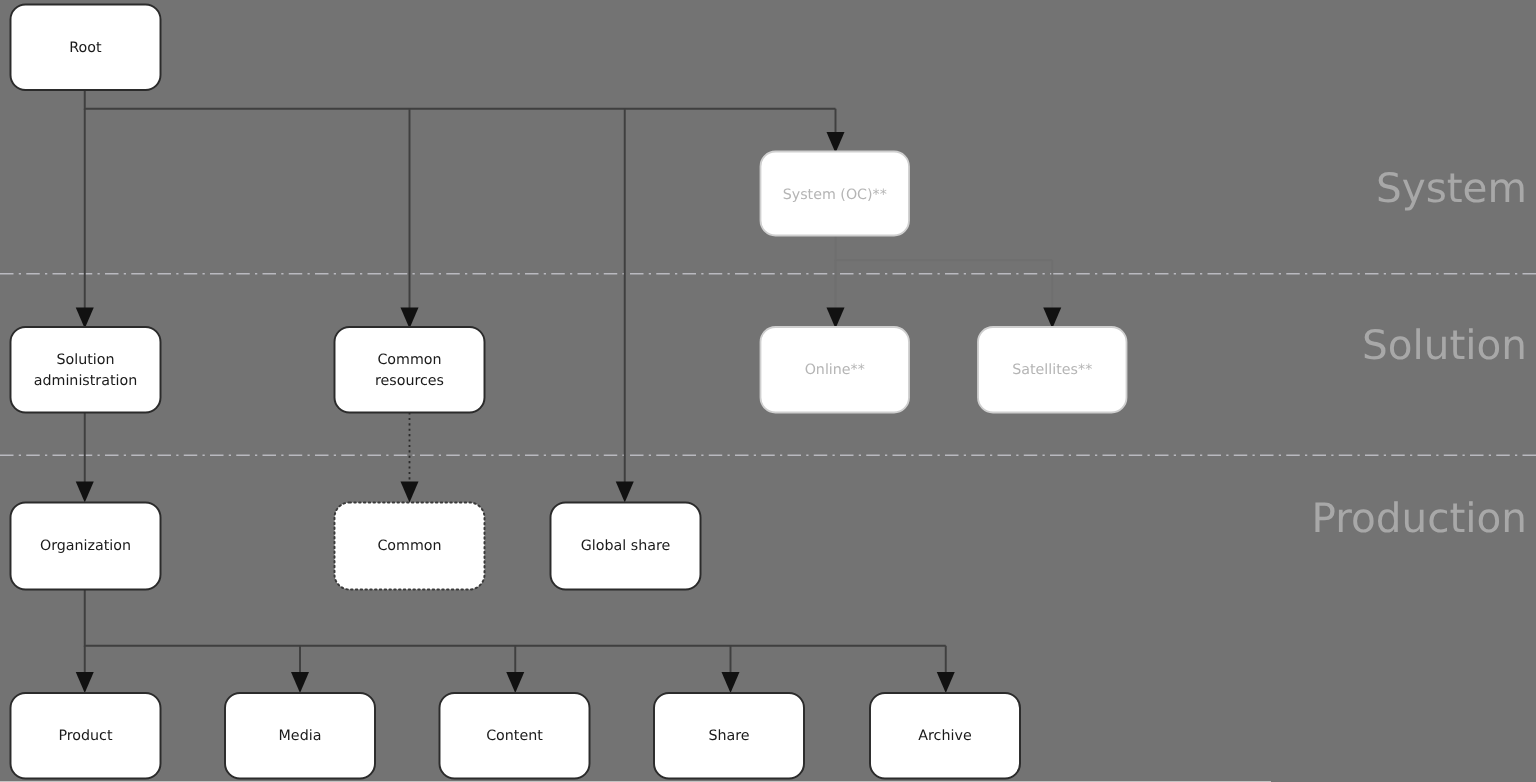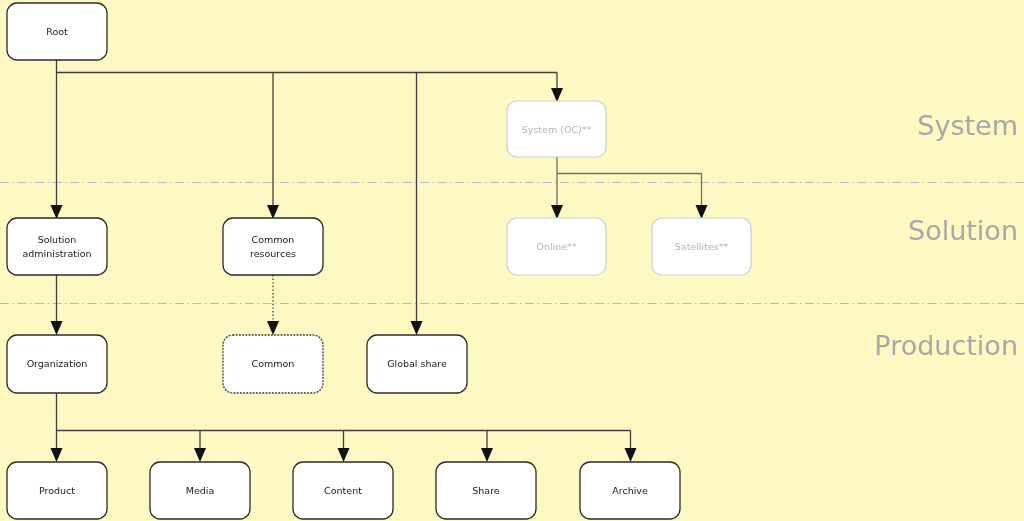--- a/index.html
+++ b/index.html
@@ -7,21 +7,21 @@
     padding: 0;
     background: #ffffff;
   }
   body {
     font-family: "DejaVu Sans", "Liberation Sans", sans-serif;
   }
   #canvas {
     position: relative;
     width: 1024px;
     height: 521px;
-    background: #fef9c3;
+    background: #737373;
     overflow: hidden;
   }
   svg#diagram {
     position: absolute;
     left: 0;
     top: 0;
     width: 1024px;
     height: 521px;
   }
   .node-label {

